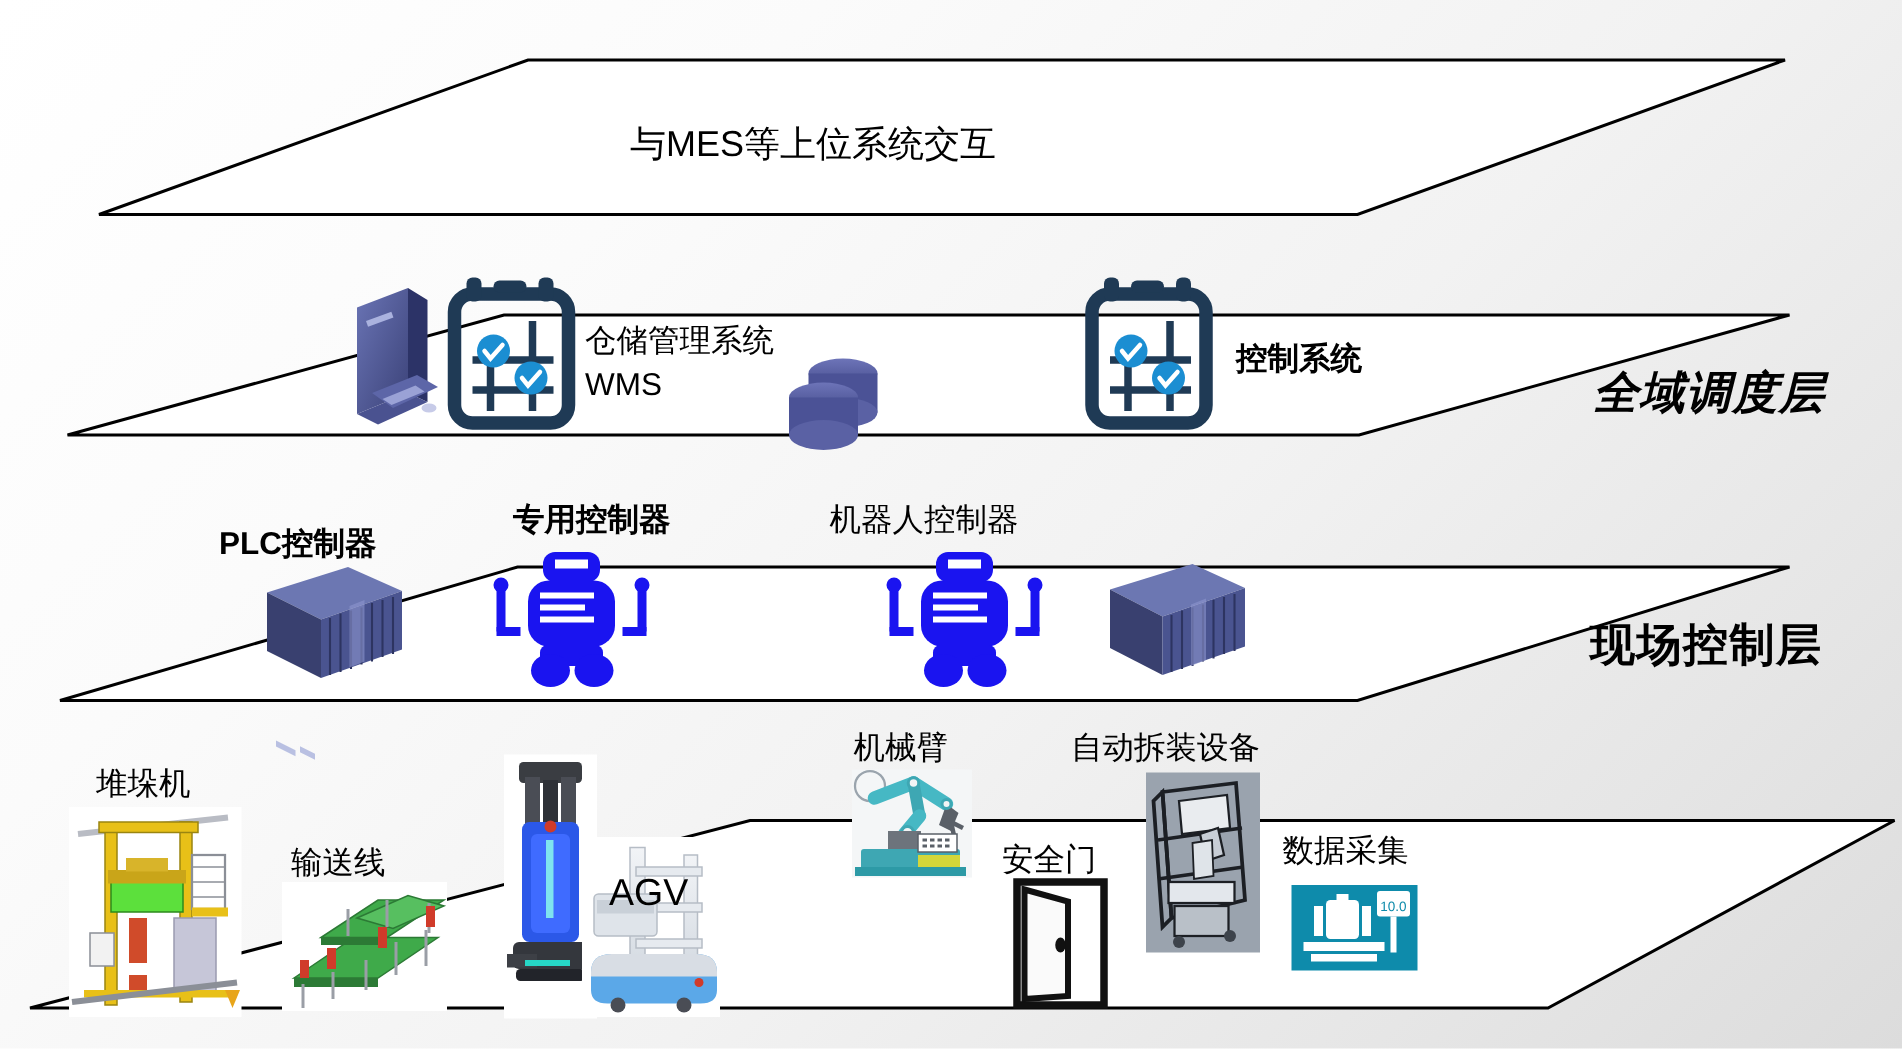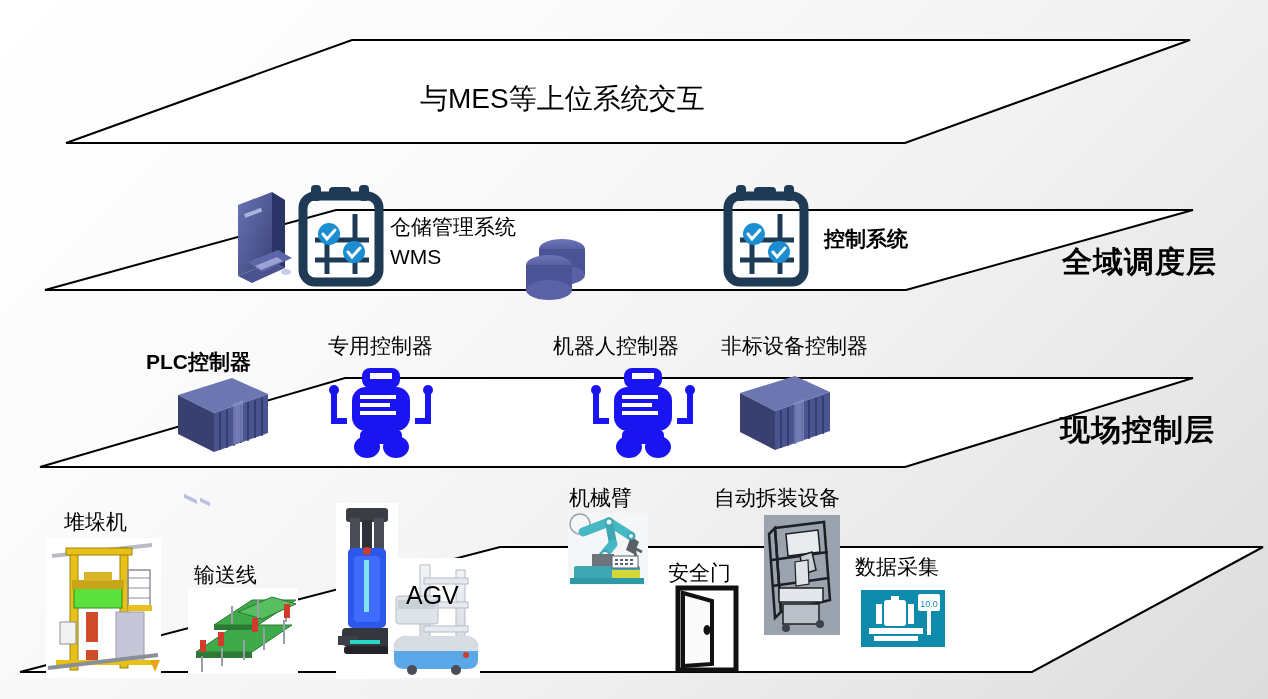--- a/index.html
+++ b/index.html
@@ -11,21 +11,21 @@
   }
   .stage{position:absolute;inset:0;}
   .svg-layer{position:absolute;left:0;top:0;width:1268px;height:699px;}
   .svg-planes{z-index:1;}
   .svg-art{z-index:3;pointer-events:none;}
   .lbl{position:absolute;z-index:4;white-space:nowrap;color:#000;}
   .layer-name{
     font-size:30px;font-weight:bold;letter-spacing:1px;
   }
   .item-cap{font-size:21px;}
-  .top-cap{font-size:28px;}
+  .top-cap{font-size:24px;}
 </style>
 </head>
 <body>
 
 <div class="stage">
 
   <svg class="svg-layer svg-planes" viewBox="0 0 1268 699">
 
     <polygon points="352,40 1190,40 905,143 66,143" fill="#ffffff" stroke="#000000" stroke-width="2"></polygon>
 
@@ -332,26 +332,25 @@
       <text x="929" y="607" font-family="Liberation Sans, sans-serif" font-size="9" fill="#0e8bab" text-anchor="middle">10.0</text>
       <rect x="927" y="611" width="4" height="24" fill="#ffffff"></rect>
     </g>
   </svg>
 
   <div class="lbl top-cap" style="left:420px;top:80px;">与MES等上位系统交互</div>
 
   <div class="lbl item-cap" style="left:390px;top:213px;text-align:center;">仓储管理系统</div>
   <div class="lbl item-cap" style="left:390px;top:245px;">WMS</div>
   <div class="lbl item-cap" style="left:824px;top:225px;font-weight:bold;">控制系统</div>
-  <div class="lbl layer-name" style="left:1062px;top:242px;">全域调度层</div>
+  <div class="lbl layer-name" style="left:1062px;top:242px;font-style:italic;">全域调度层</div>
 
   <div class="lbl item-cap" style="left:146px;top:348px;font-weight:bold;">PLC控制器</div>
-  <div class="lbl item-cap" style="left:328px;top:332px;">专用控制器</div>
+  <div class="lbl item-cap" style="left:342px;top:332px;font-weight:bold;">专用控制器</div>
   <div class="lbl item-cap" style="left:553px;top:332px;">机器人控制器</div>
-  <div class="lbl item-cap" style="left:721px;top:332px;">非标设备控制器</div>
   <div class="lbl layer-name" style="left:1060px;top:410px;">现场控制层</div>
 
   <div class="lbl item-cap" style="left:64px;top:508px;">堆垛机</div>
   <div class="lbl item-cap" style="left:194px;top:561px;">输送线</div>
   <div class="lbl item-cap" style="left:406px;top:542px;font-size:25px;margin-top:39px;">AGV</div>
   <div class="lbl item-cap" style="left:569px;top:484px;">机械臂</div>
   <div class="lbl item-cap" style="left:668px;top:559px;">安全门</div>
   <div class="lbl item-cap" style="left:714px;top:484px;">自动拆装设备</div>
   <div class="lbl item-cap" style="left:855px;top:553px;">数据采集</div>
 

